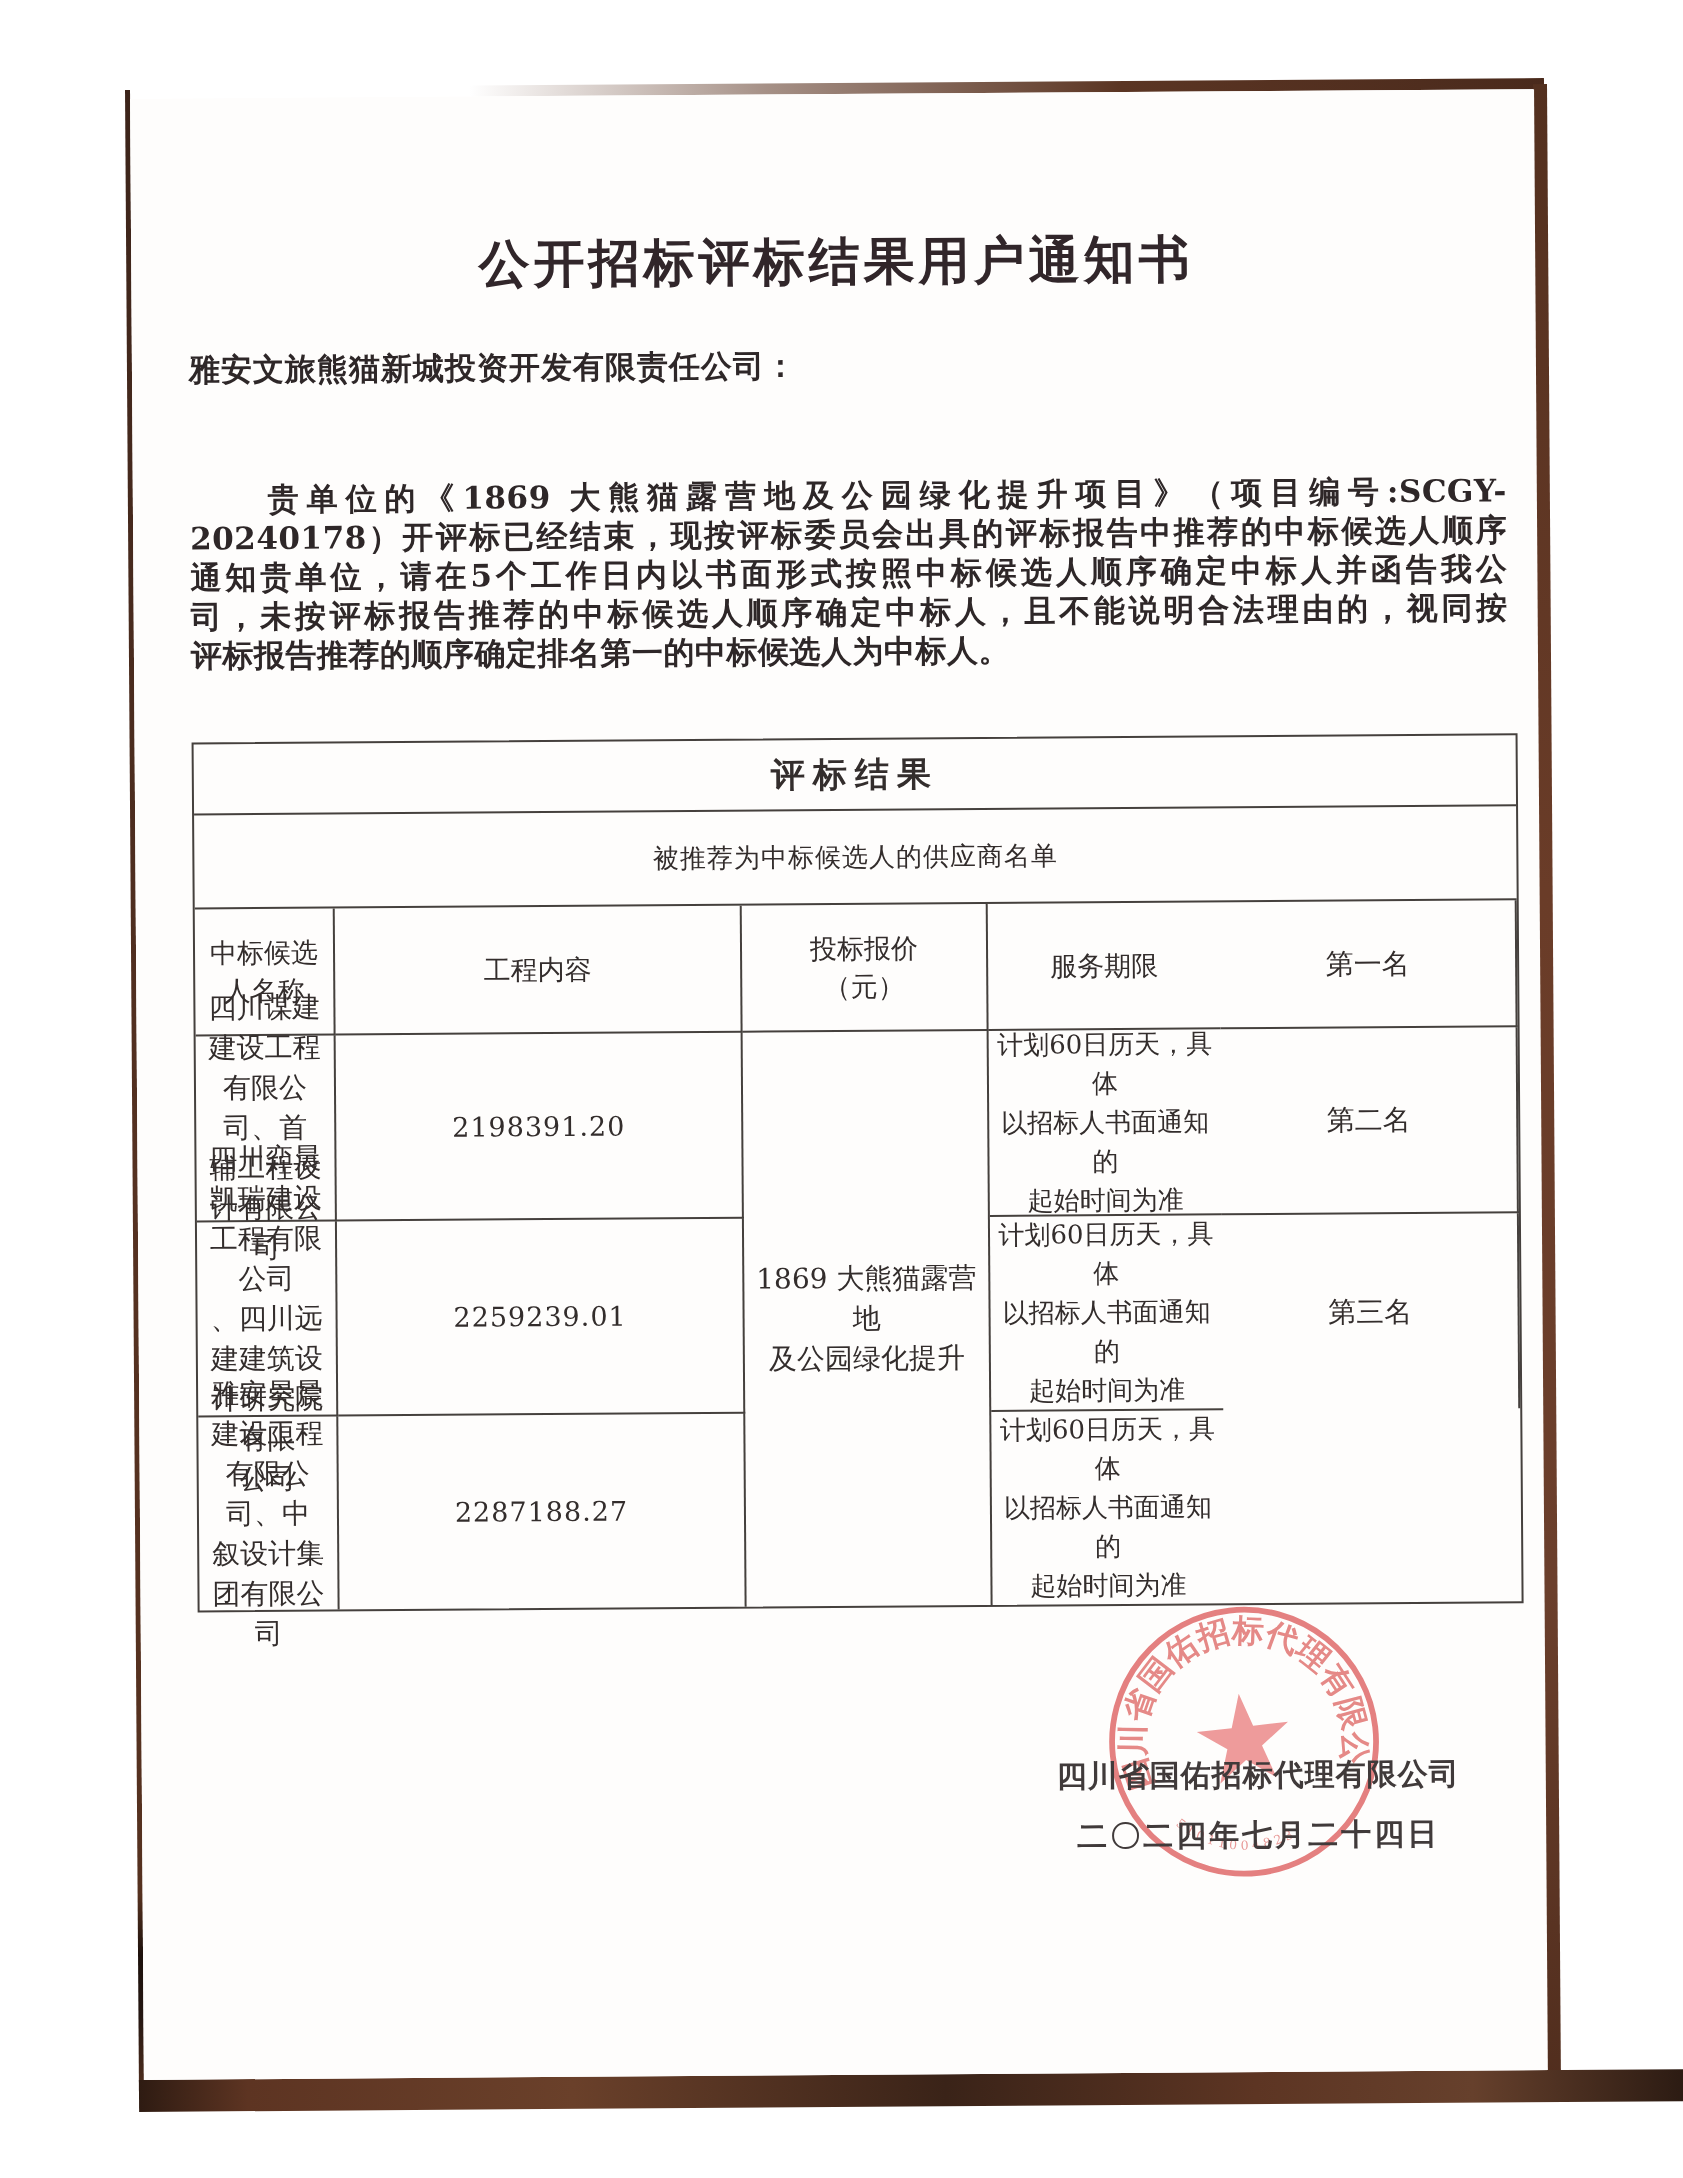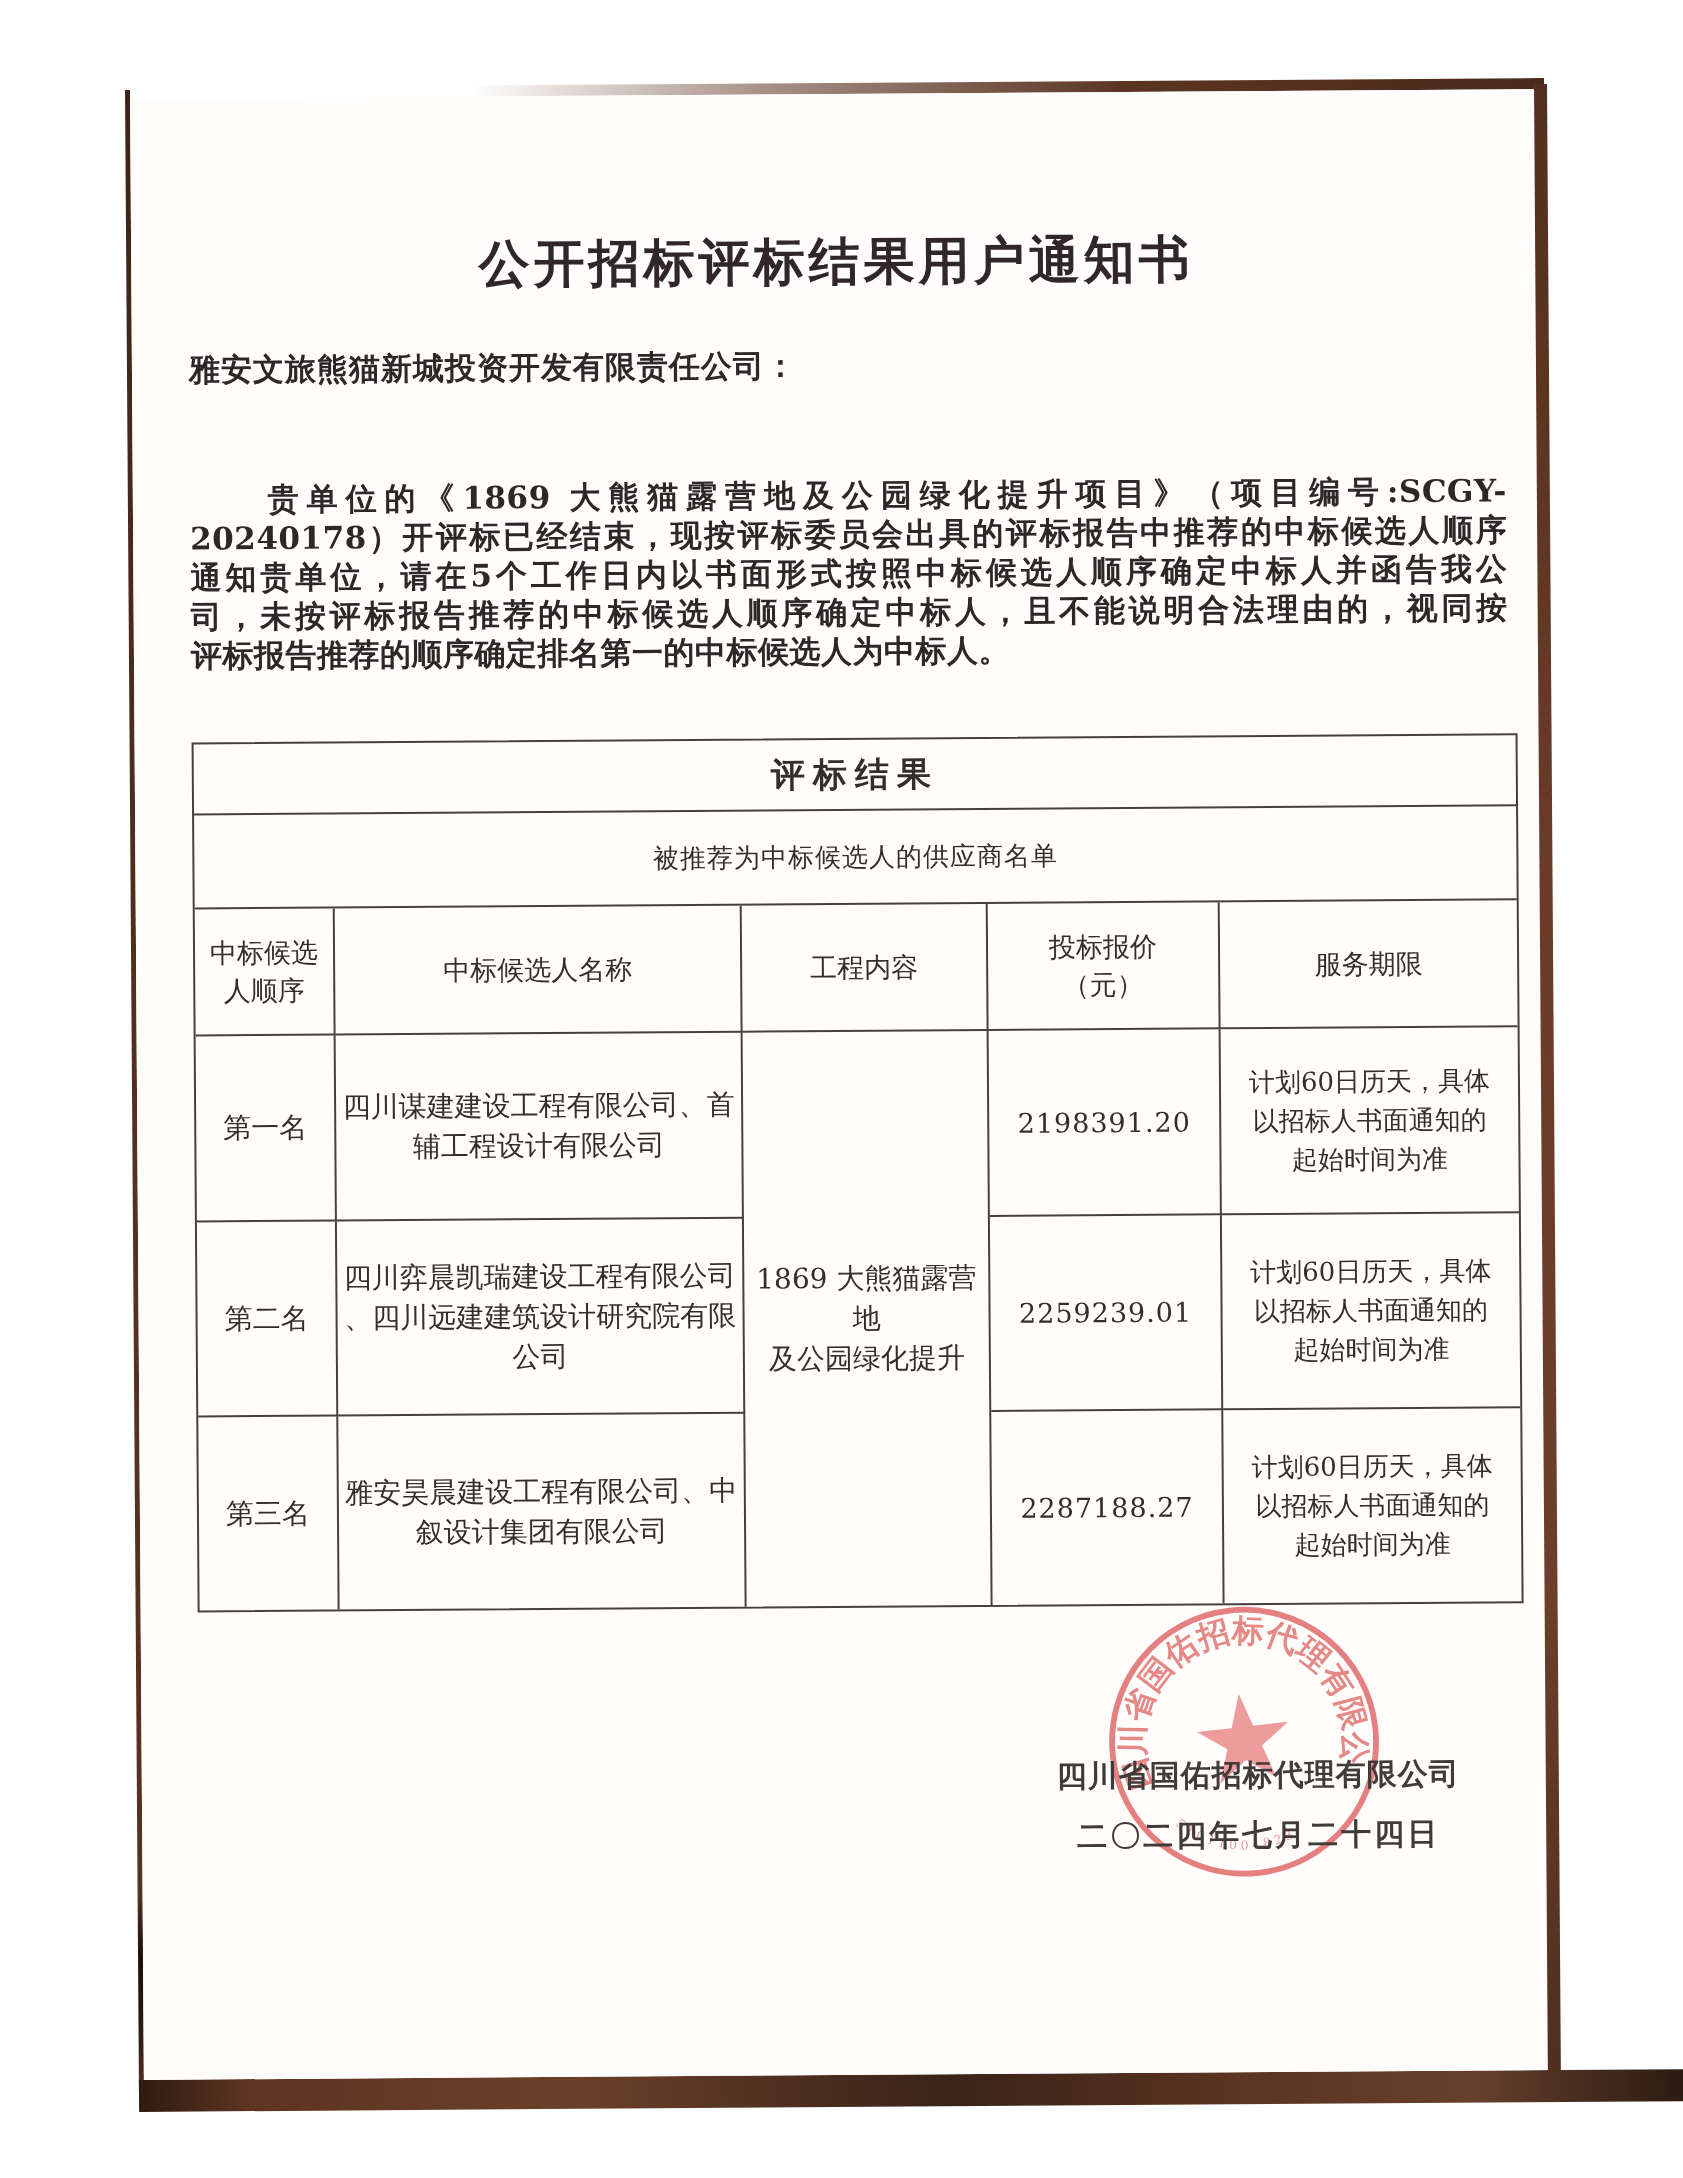--- a/index.html
+++ b/index.html
@@ -114,22 +114,20 @@
     <div class="pline">20240178）开评标已经结束，现按评标委员会出具的评标报告中推荐的中标候选人顺序</div>
     <div class="pline">通知贵单位，请在5个工作日内以书面形式按照中标候选人顺序确定中标人并函告我公</div>
     <div class="pline">司，未按评标报告推荐的中标候选人顺序确定中标人，且不能说明合法理由的，视同按</div>
     <div class="pline last">评标报告推荐的顺序确定排名第一的中标候选人为中标人。</div>
   </div>
 
   <div class="etable">
     <div class="tc t-title norb">评标结果</div>
     <div class="tc t-sub  norb">被推荐为中标候选人的供应商名单</div>
 
-    <div class="tc t-head">中标候选
-人顺序</div>
     <div class="tc t-head">中标候选人名称</div>
     <div class="tc t-head">工程内容</div>
     <div class="tc t-head">投标报价
 （元）</div>
     <div class="tc t-head norb">服务期限</div>
 
     <div class="tc t-rank">第一名</div>
     <div class="tc t-name">四川谋建建设工程有限公司、首
 辅工程设计有限公司</div>
     <div class="tc t-content nobb">1869 大熊猫露营地

